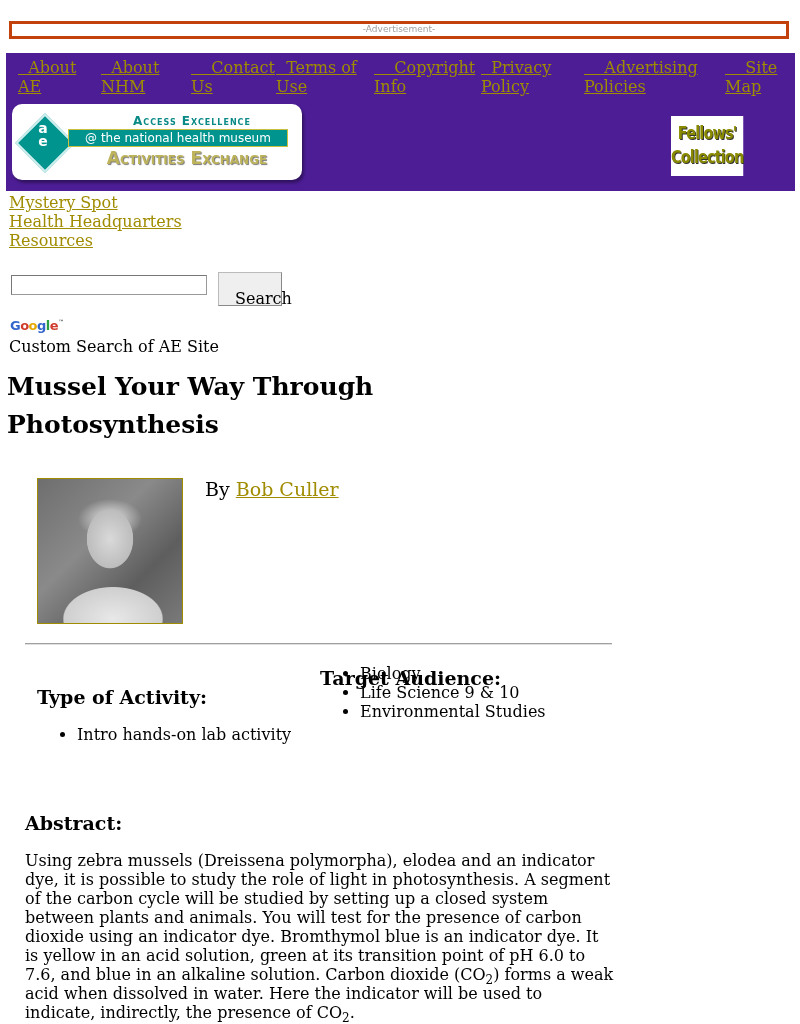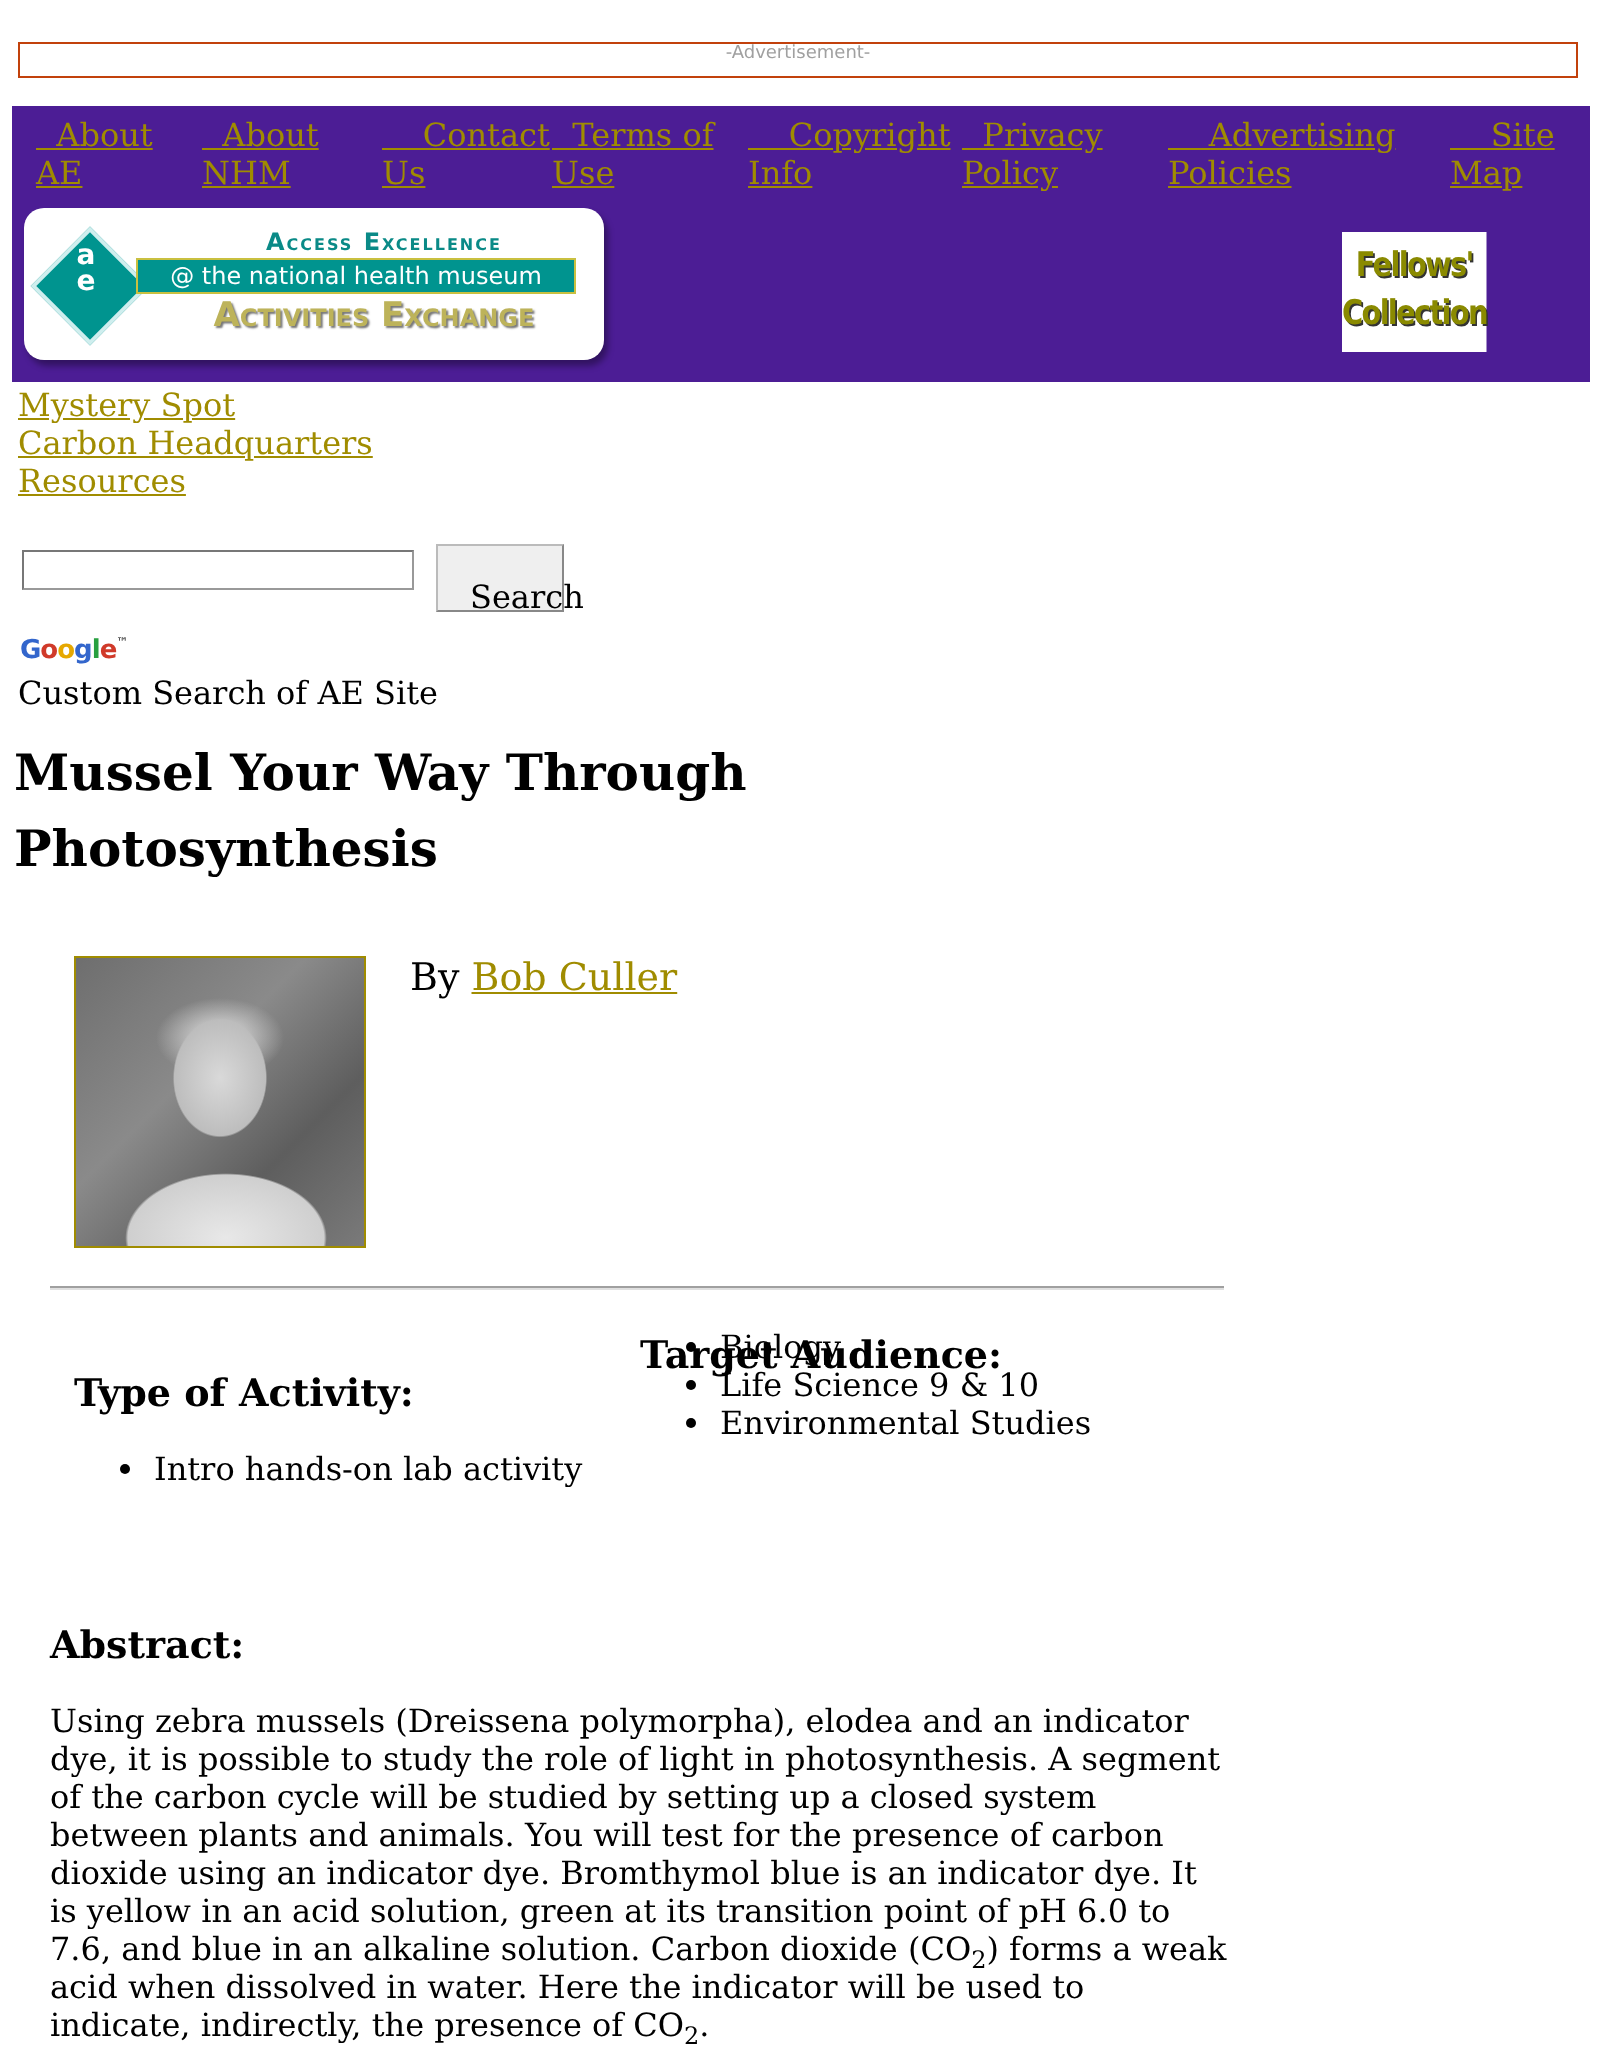--- a/index.html
+++ b/index.html
@@ -5,21 +5,21 @@
   html, body { margin: 0; padding: 0; background: #ffffff; }
   body {
     width: 800px; height: 1024px; overflow: hidden; position: relative;
     font-family: "DejaVu Serif", serif; font-size: 16px; color: #000;
   }
   a { color: #a08c00; text-decoration: underline; }
 
   
   .ad-box {
     position: absolute; left: 9px; top: 21px; width: 780px; height: 18px;
-    border: 1px solid #c2410c; box-sizing: border-box;
+    border: 3px solid #c2410c; box-sizing: border-box;
     font-family: "DejaVu Sans", sans-serif; font-size: 9px; color: #a0a0a0;
     text-align: center; line-height: 11px;
   }
 
   
   .header {
     position: absolute; left: 6px; top: 53px; width: 789px; height: 138px;
     background: #4c1d95;
   }
   .topnav { position: absolute; left: 0; top: 5px; width: 789px; height: 40px; }
@@ -166,21 +166,21 @@
     <div class="logo-line2">@ the national health museum</div>
     <div class="logo-line3">Activities Exchange</div>
   </a>
 
   <a href="#" class="fellows" style="text-decoration:none;white-space:pre">Fellows'
 Collection</a>
 </div>
 
 <nav class="leftnav">
   <a href="#">Mystery Spot</a>
-  <a href="#">Carbon Headquarters</a>
+  <a href="#">Health Headquarters</a>
   <a href="#">Resources</a>
 </nav>
 
 <input class="search-input" type="text" placeholder="" style="">
 <button class="search-btn">Search</button>
 
 <div class="google-logo"><span class="g1">G</span><span class="o1">o</span><span class="o2">o</span><span class="g2">g</span><span class="l">l</span><span class="e">e</span><span class="tm">™</span></div>
 <div class="custom-search">Custom Search of AE Site</div>
 
 <h1 class="title">Mussel Your Way Through Photosynthesis</h1>

